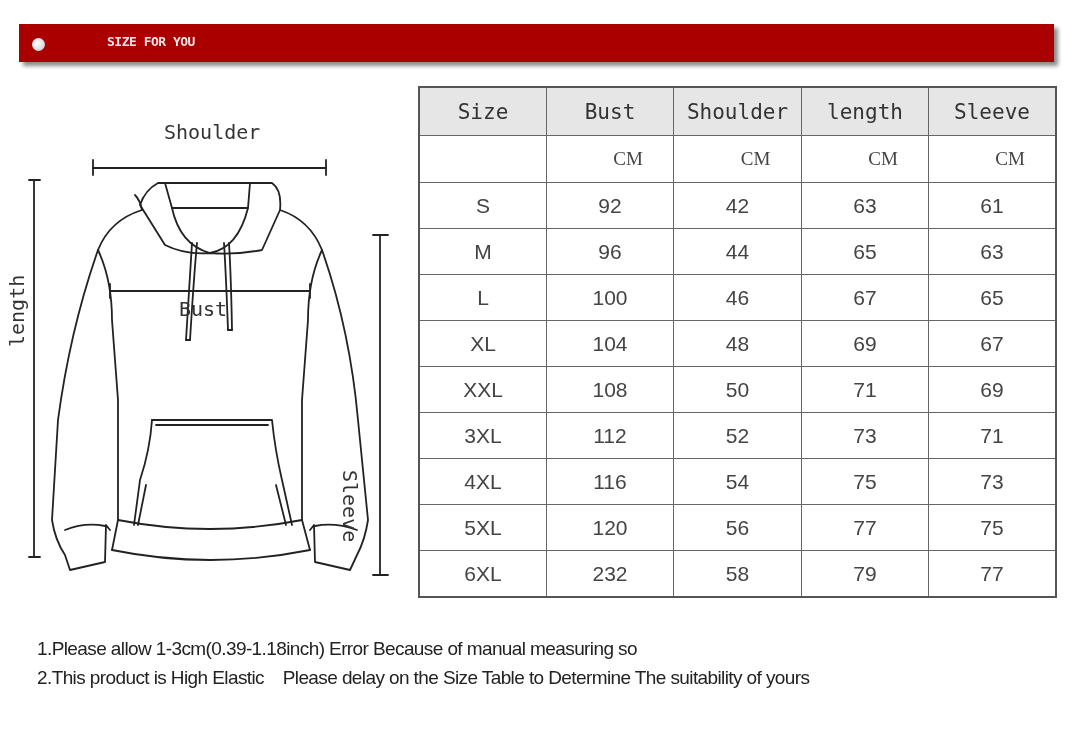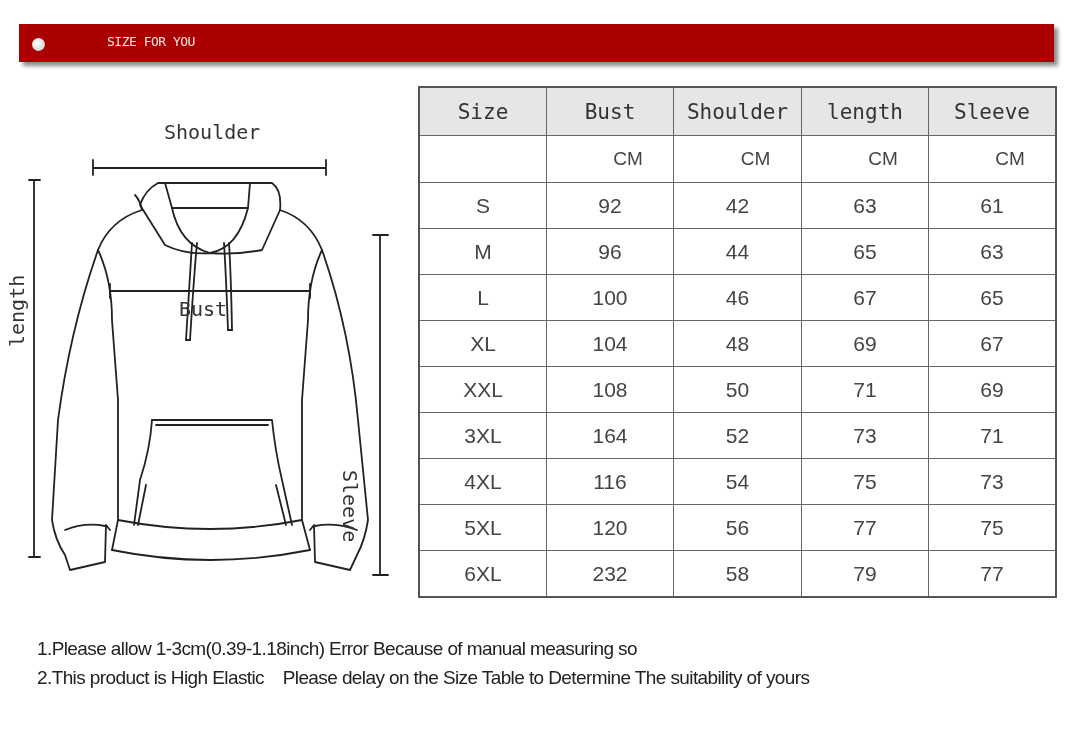--- a/index.html
+++ b/index.html
@@ -1,31 +1,31 @@
 <!DOCTYPE html>
 <html><head>
 <meta charset="utf-8">
 <style>
   html, body { margin:0; padding:0; background:#ffffff; }
   body { width:1080px; height:752px; position:relative; overflow:hidden; font-family:"Liberation Sans", sans-serif; color:#333; }
   .banner { position:absolute; left:19px; top:24px; width:1035px; height:38px; background:#aa0000; box-shadow:4px 4px 4px rgba(0,0,0,0.45); }
   .banner .dot { position:absolute; left:13px; top:14px; width:13px; height:13px; border-radius:50%; background:radial-gradient(circle at 40% 40%, #ffffff 0%, #dddddd 60%, #999 100%); }
-  .banner .title { position:absolute; left:88px; top:10px; color:#f2e6e6; font-family:"DejaVu Sans Mono", monospace; font-size:13px; font-weight:normal; letter-spacing:-0.5px; }
+  .banner .title { position:absolute; left:88px; top:10px; color:#f2e6e6; font-family:"DejaVu Sans Mono", monospace; font-size:13px; font-weight:bold; letter-spacing:-0.5px; }
   .diagram { position:absolute; left:0; top:100px; width:420px; height:480px; }
   .diagram svg { position:absolute; left:0; top:0; }
   .lbl { position:absolute; font-family:"DejaVu Sans Mono", monospace; font-size:20px; color:#333; }
   .lbl-shoulder { left:164px; top:20px; }
   .lbl-bust { left:179px; top:197px; }
   .lbl-length { left:-18px; top:200px; transform:rotate(-90deg); transform-origin:center; width:70px; text-align:center; }
   .lbl-sleeve { left:362px; top:370px; transform:rotate(90deg); transform-origin:left top; }
   table.sizes { position:absolute; left:418px; top:86px; border-collapse:collapse; border:2px solid #555; }
   table.sizes th, table.sizes td { border:1.5px solid #666; text-align:center; padding:0; font-weight:normal; }
   table.sizes th { background:#e6e6e6; height:47px; font-family:"DejaVu Sans Mono", monospace; font-size:21px; color:#333; }
   table.sizes td { height:45px; font-size:21px; color:#444; }
-  table.sizes tr.units td { font-family:Liberation Sans, sans-serif; font-size:19px; height:46px;padding-left:36px; }
+  table.sizes tr.units td { font-family:Liberation Serif, serif; font-size:19px; height:46px;padding-left:36px; }
   table.sizes td.size { font-family:"Liberation Sans", sans-serif; }
   .c0 { width:126px; } .c1 { width:126px; } .c2 { width:127px; } .c3 { width:126px; } .c4 { width:126px; }
   .notes { position:absolute; left:37px; top:634px; font-size:19px; line-height:29px; color:#222; letter-spacing:-0.6px; }
   .notes div { white-space:pre; }
 </style>
 </head>
 <body>
 
 <div class="banner">
   <span class="dot"></span>
@@ -139,21 +139,21 @@
     </tr>
     <tr>
       <td class="size">XXL</td>
       <td>108</td>
       <td>50</td>
       <td>71</td>
       <td>69</td>
     </tr>
     <tr>
       <td class="size">3XL</td>
-      <td>164</td>
+      <td>112</td>
       <td>52</td>
       <td>73</td>
       <td>71</td>
     </tr>
     <tr>
       <td class="size">4XL</td>
       <td>116</td>
       <td>54</td>
       <td>75</td>
       <td>73</td>

